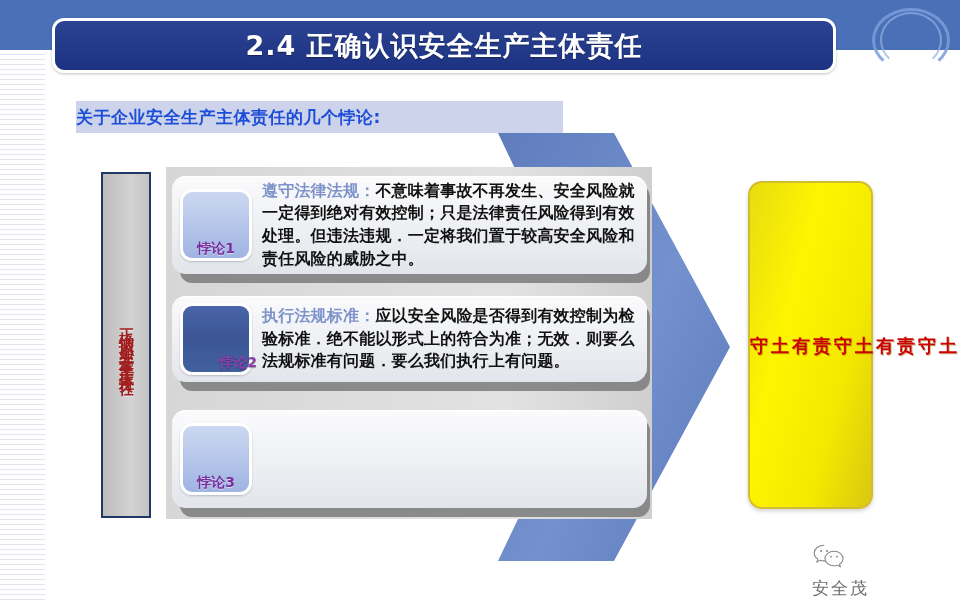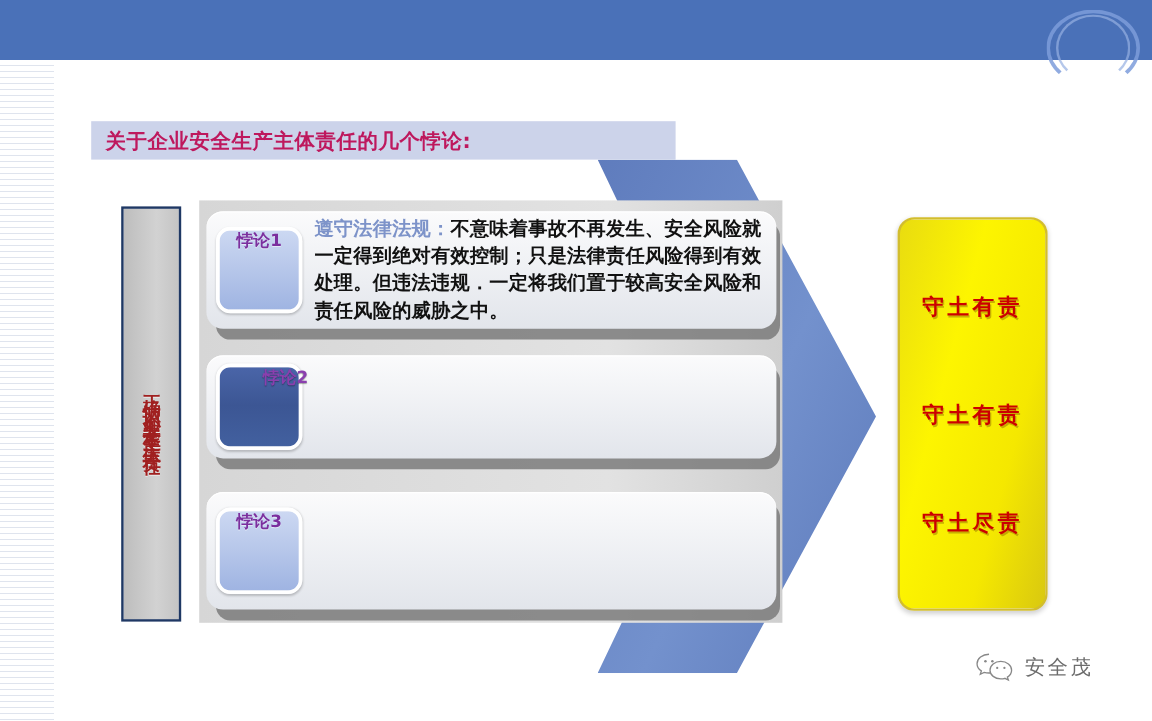--- a/index.html
+++ b/index.html
@@ -68,24 +68,24 @@
     text-shadow:0 1px 1px rgba(0,0,0,.35);
   }
 
   
   #subtitle-bar{
     position:absolute;left:76px;top:101px;width:487px;height:32px;
     background:#ccd3ea;
     display:flex;align-items:center;
   }
   #subtitle-text{
-    color:#be185d;
+    color:#1d4ed8;
     font-size:17px;
     font-weight:bold;
-    padding-left:12px;
+    padding-left:0;
     letter-spacing:.5px;
     white-space:nowrap;
   }
 
   
   #big-arrow{
     position:absolute;left:498px;top:133px;width:232px;height:428px;
     background:#6884c2;
     background:linear-gradient(115deg,#5f7cbd 0%,#7391cd 55%,#5c79ba 100%);
     clip-path:polygon(0% 0%, 50% 0%, 100% 50%, 50% 100%, 0% 100%, 44% 50%);
@@ -138,21 +138,21 @@
     display:flex;align-items:center;
     padding:7px 10px 7px 8px;
     box-shadow:inset 0 1px 0 #ffffff;
   }
   .pbadge{
     flex:0 0 auto;
     width:72px;height:72px;
     border:3px solid #ffffff;
     border-radius:12px;
     box-sizing:border-box;
-    display:flex;align-items:flex-start;justify-content:center;
+    display:flex;align-items:flex-end;justify-content:center;
     margin-right:10px;
     box-shadow:0 1px 2px rgba(0,0,0,.2);
   }
   .pbadge.light{
     background:linear-gradient(to bottom,#ccd8f2 0%,#b7c7ea 48%,#9fb4e2 100%);
   }
   .pbadge.dark{
     background:linear-gradient(to bottom,#4a65a8 0%,#3c5694 48%,#42609f 100%);
   }
   .pbadge-label{
@@ -188,59 +188,63 @@
   #row3 .shadow{height:98px;}
 
   
   #yellow-box{
     position:absolute;left:748px;top:181px;width:125px;height:328px;
     background:#f2e900;
     background:linear-gradient(105deg,#e9dc10 0%,#fdf500 35%,#f5e800 70%,#d9c810 100%);
     border:2px solid #d2bd2e;
     border-radius:14px;
     box-sizing:border-box;
-    display:flex;flex-direction:column;
+    display:flex;flex-direction:row;
     align-items:center;justify-content:space-around;
     padding:28px 0 26px 0;
     box-shadow:0 2px 4px rgba(0,0,0,.18);
   }
   .ybox-line{
     color:#cc0000;
     font-size:18px;
     font-weight:bold;
     letter-spacing:3px;
     text-shadow:1px 1px 0 rgba(140,100,0,.45);
     white-space:nowrap;
   }
 
   
   #watermark{
     position:absolute;left:812px;top:543px;
-    display:flex;align-items:center;gap:8px;
+    display:flex;align-items:flex-start;gap:8px;
     opacity:.82;
+    flex-direction:column;
   }
   #wm-icon{
     position:relative;width:34px;height:26px;flex:0 0 auto;
   }
   #wm-text{
     color:#4c4c4c;font-size:17px;letter-spacing:2px;white-space:nowrap;
   }
 </style>
 </head>
 <body>
 
 <div id="slide">
 
   <div id="top-band">
     <div id="top-band-arc"></div>
     <div id="top-band-arc2"></div>
   </div>
 
   <div id="left-stripes"></div>
 
+  <div id="title-wrap">
+    <div id="title-text">2.4  正确认识安全生产主体责任</div>
+  </div>
 
   <div id="subtitle-bar">
     <div id="subtitle-text">关于企业安全生产主体责任的几个悖论:</div>
   </div>
 
   <div id="big-arrow"></div>
 
   <div id="gray-panel"></div>
 
   <div id="vtitle-box">
@@ -257,20 +261,23 @@
         <span class="phead">遵守法律法规：</span><span class="ptext">不意味着事故不再发生、安全风险就一定得到绝对有效控制；只是法律责任风险得到有效处理。但违法违规．一定将我们置于较高安全风险和责任风险的威胁之中。</span>
       </div>
     </div>
   </div>
 
   <div class="prow" id="row2">
     <div class="shadow"></div>
     <div class="pcard">
       <div class="pbadge dark">
         <span class="pbadge-label">悖论2</span>
+      </div>
+      <div class="pbody">
+        <span class="phead">执行法规标准：</span><span class="ptext">应以安全风险是否得到有效控制为检验标准．绝不能以形式上的符合为准；无效．则要么法规标准有问题．要么我们执行上有问题。</span>
       </div>
     </div>
   </div>
 
   <div class="prow" id="row3">
     <div class="shadow"></div>
     <div class="pcard">
       <div class="pbadge light">
         <span class="pbadge-label">悖论3</span>
       </div>

